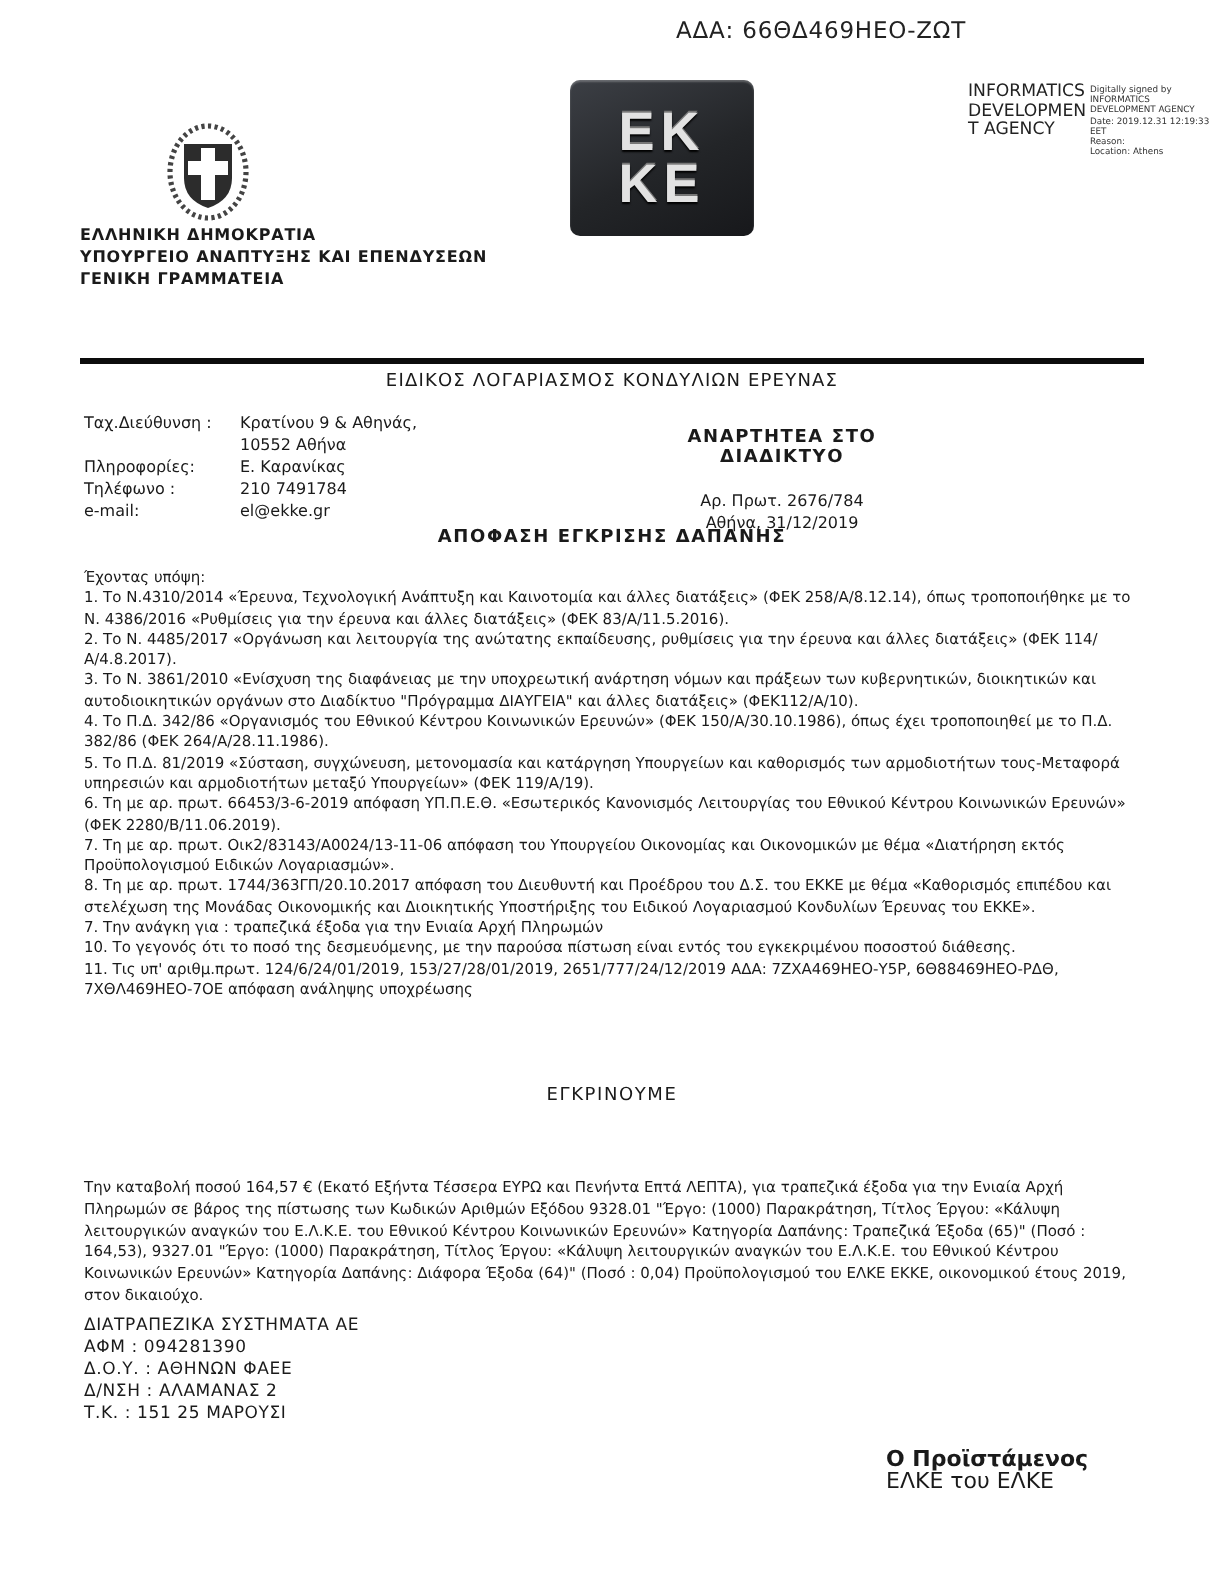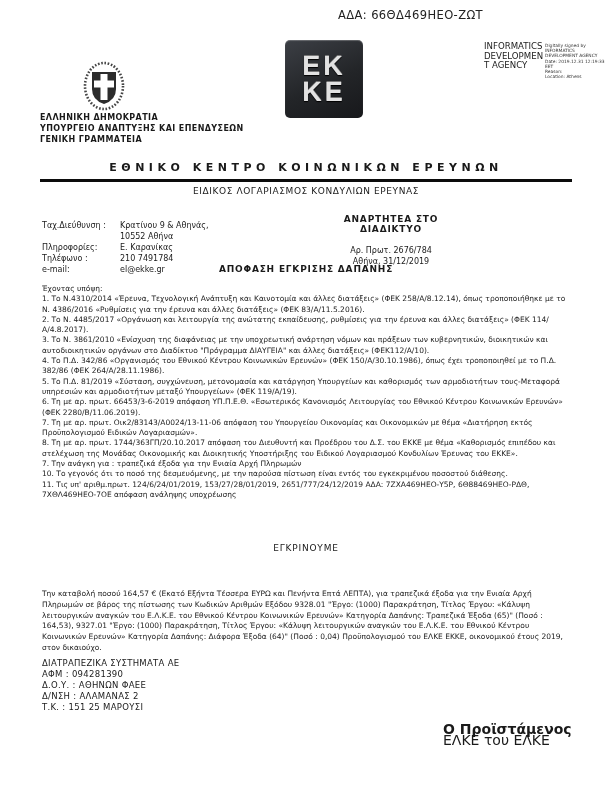--- a/index.html
+++ b/index.html
@@ -11,52 +11,52 @@
   }
   .abs{position:absolute;}
   
   .ada{left:338px;top:8px;font-size:11.5px;letter-spacing:0.4px;color:#222;}
   
   .emblem{left:80px;top:58px;width:48px;height:56px;}
   
   .gov{left:40px;top:112px;font-size:8px;font-weight:bold;line-height:11px;letter-spacing:0.4px;}
   
   .logo{
-    left:285px;top:40px;width:78px;height:78px;border-radius:5px;
+    left:285px;top:40px;width:92px;height:78px;border-radius:5px;
     background:linear-gradient(155deg,#3c3f45 0%,#232528 55%,#17181b 100%);
     display:flex;flex-direction:column;align-items:center;justify-content:center;
     box-shadow:inset 0 1px 1px rgba(255,255,255,0.25);
   }
   .logo .row{
     font-size:27px;line-height:26px;font-weight:bold;letter-spacing:3px;
     color:#e2e2e2;text-shadow:0 -1px 0 #777,0 1px 1px #000;
     font-family:"Liberation Sans",sans-serif;
   }
   
   .stamp-agency{left:484px;top:42px;width:60px;font-size:8.6px;line-height:9.6px;color:#222;font-weight:500;}
   .stamp-sig{left:545px;top:43px;width:64px;font-size:4.4px;line-height:5.2px;color:#333;}
   
   .org-title{left:40px;top:161px;width:532px;text-align:center;font-size:11px;font-weight:bold;letter-spacing:4.5px;white-space:nowrap;}
   .rule{left:40px;top:179px;width:532px;height:3px;background:#0c0c0c;}
   .unit-title{left:40px;top:186px;width:532px;text-align:center;font-size:9px;letter-spacing:0.6px;}
   
-  .contact{left:42px;top:220px;display:grid;grid-template-columns:76px auto;column-gap:2px;font-size:8px;line-height:11px;}
+  .contact{left:42px;top:206px;display:grid;grid-template-columns:76px auto;column-gap:2px;font-size:8px;line-height:11px;}
   
   .meta{left:316px;top:214px;width:150px;text-align:center;}
   .meta .posting{font-size:9px;font-weight:bold;letter-spacing:0.8px;}
   .meta .proto{margin-top:11px;font-size:8px;line-height:11px;}
   
   .decision-title{left:40px;top:264px;width:532px;text-align:center;font-size:9px;font-weight:bold;letter-spacing:0.8px;}
   .body-list{left:42px;top:284px;width:529px;font-size:7.5px;line-height:10.3px;text-align:left;}
   .approve-title{left:40px;top:543px;width:532px;text-align:center;font-size:9px;font-weight:normal;letter-spacing:0.8px;}
   .approve-text{left:42px;top:561px;width:529px;font-size:7.5px;line-height:10.8px;margin-top:28px;}
   
   .payee{left:42px;top:658px;font-size:8.5px;line-height:11px;letter-spacing:0.3px;}
   
-  .signer{left:443px;top:724px;font-size:14px;line-height:11px;}
+  .signer{left:443px;top:724px;font-size:11px;line-height:11px;}
   .signer .l1{font-weight:bold;}
 </style>
 </head>
 <body>
 
 <div class="page">
 
   <div class="abs ada">ΑΔΑ: 66ΘΔ469ΗΕΟ-ΖΩΤ</div>
 
   <div class="abs emblem">
@@ -87,21 +87,20 @@
   <div class="abs stamp-sig">
     <div>Digitally signed by</div>
     <div>INFORMATICS</div>
     <div>DEVELOPMENT AGENCY</div>
     <div>Date: 2019.12.31 12:19:33</div>
     <div>EET</div>
     <div>Reason:</div>
     <div>Location: Athens</div>
   </div>
 
-  <div class="abs org-title">ΕΘΝΙΚΟ ΚΕΝΤΡΟ ΚΟΙΝΩΝΙΚΩΝ ΕΡΕΥΝΩΝ</div>
   <div class="abs rule"></div>
   <div class="abs unit-title">ΕΙΔΙΚΟΣ ΛΟΓΑΡΙΑΣΜΟΣ ΚΟΝΔΥΛΙΩΝ ΕΡΕΥΝΑΣ</div>
 
   <div class="abs contact">
     <div>Ταχ.Διεύθυνση :</div>
     <div>Κρατίνου 9 &amp; Αθηνάς,</div>
     <div></div>
     <div>10552 Αθήνα</div>
     <div>Πληροφορίες:</div>
     <div>Ε. Καρανίκας</div>

